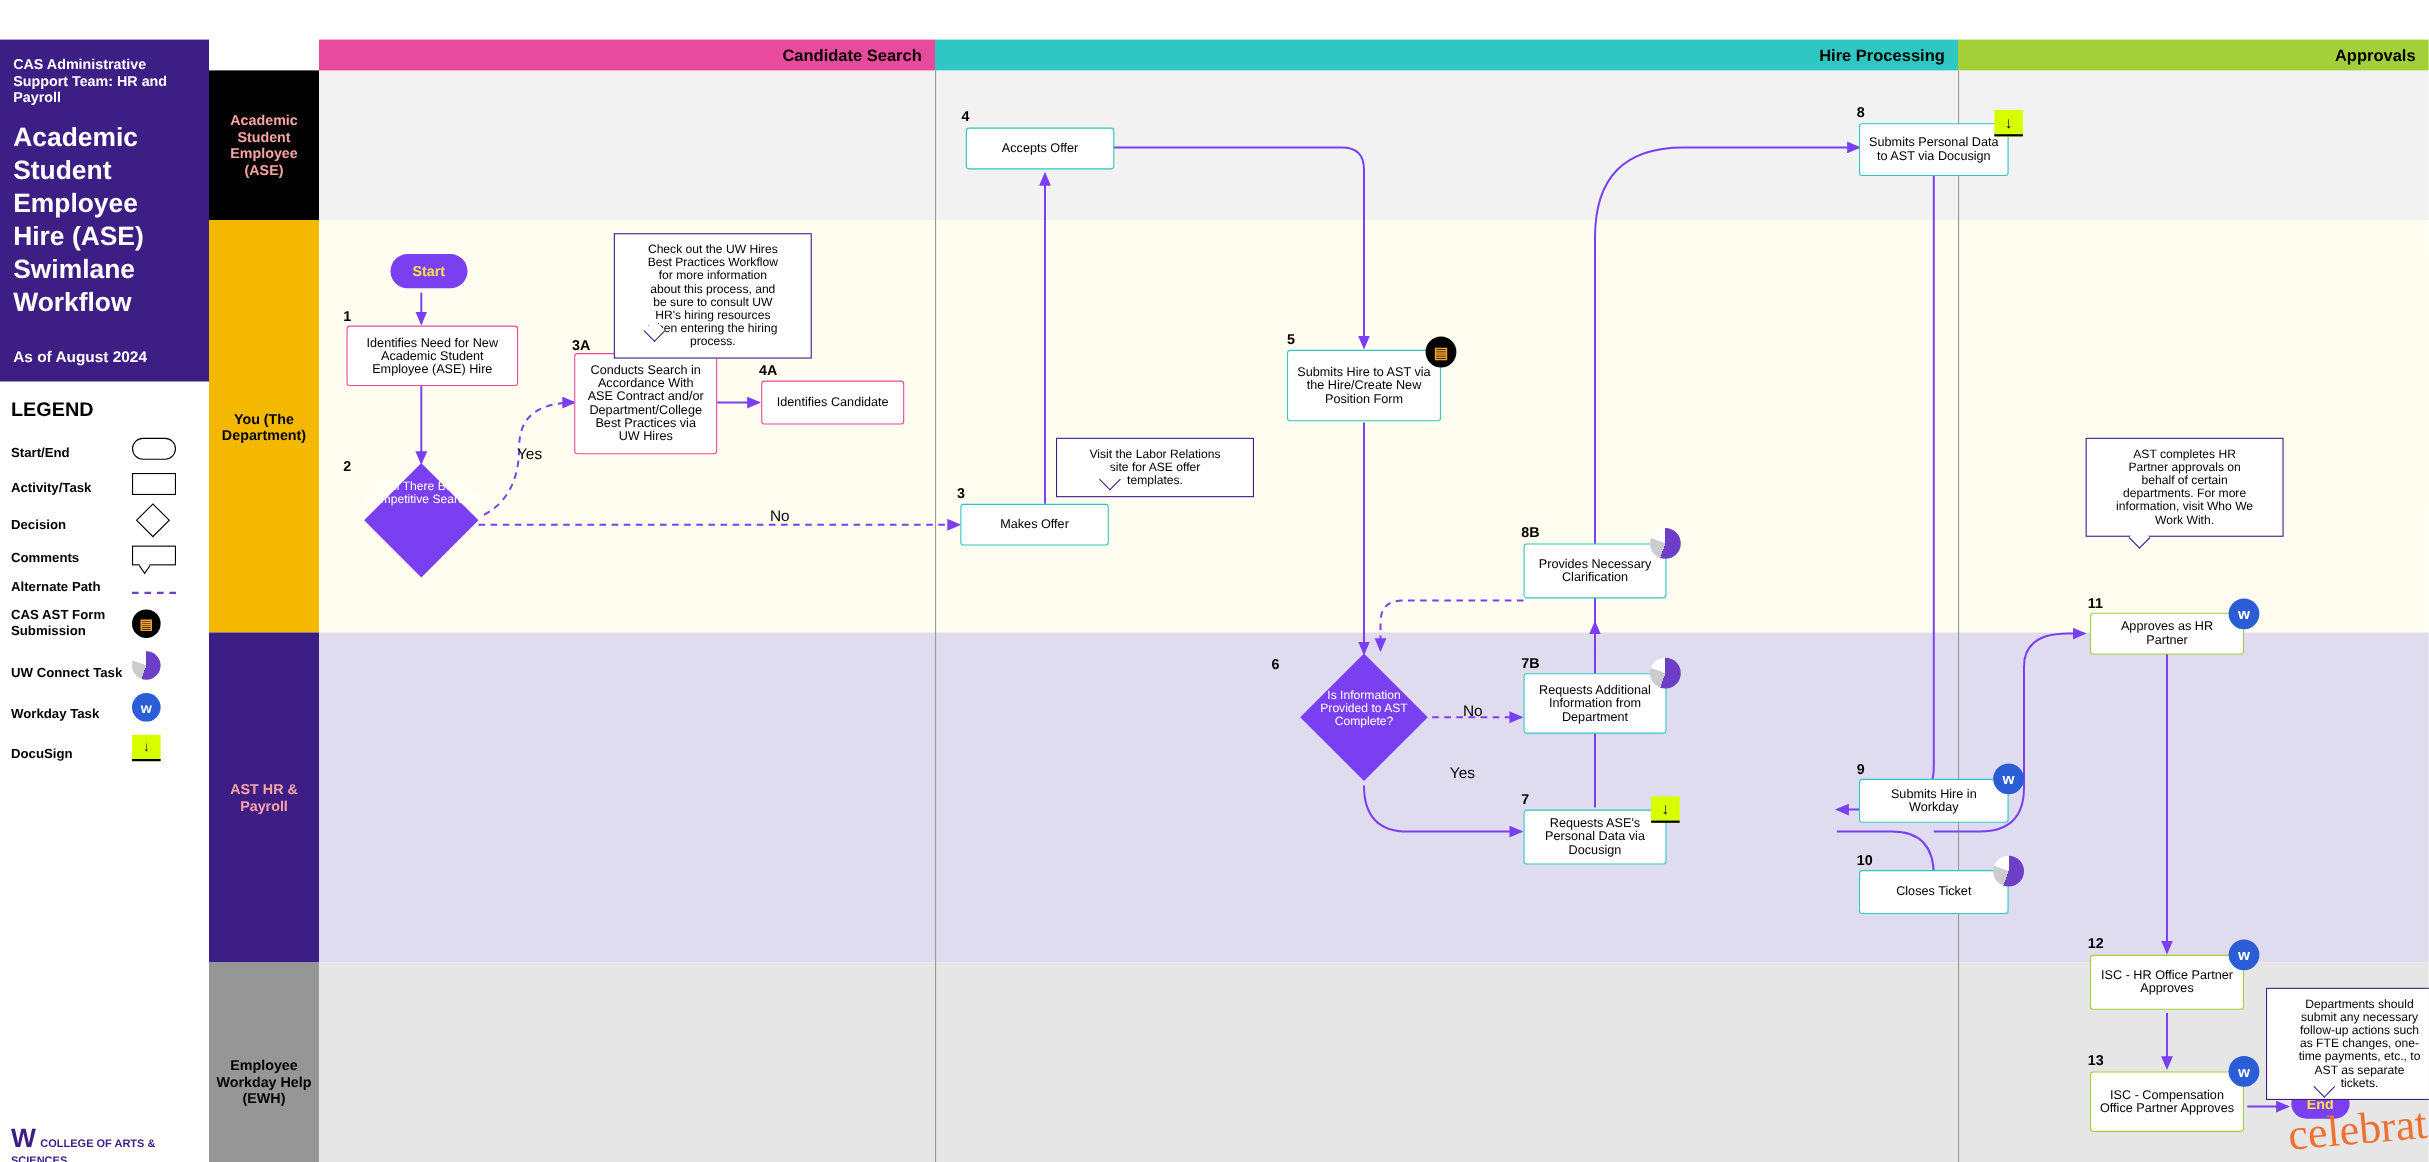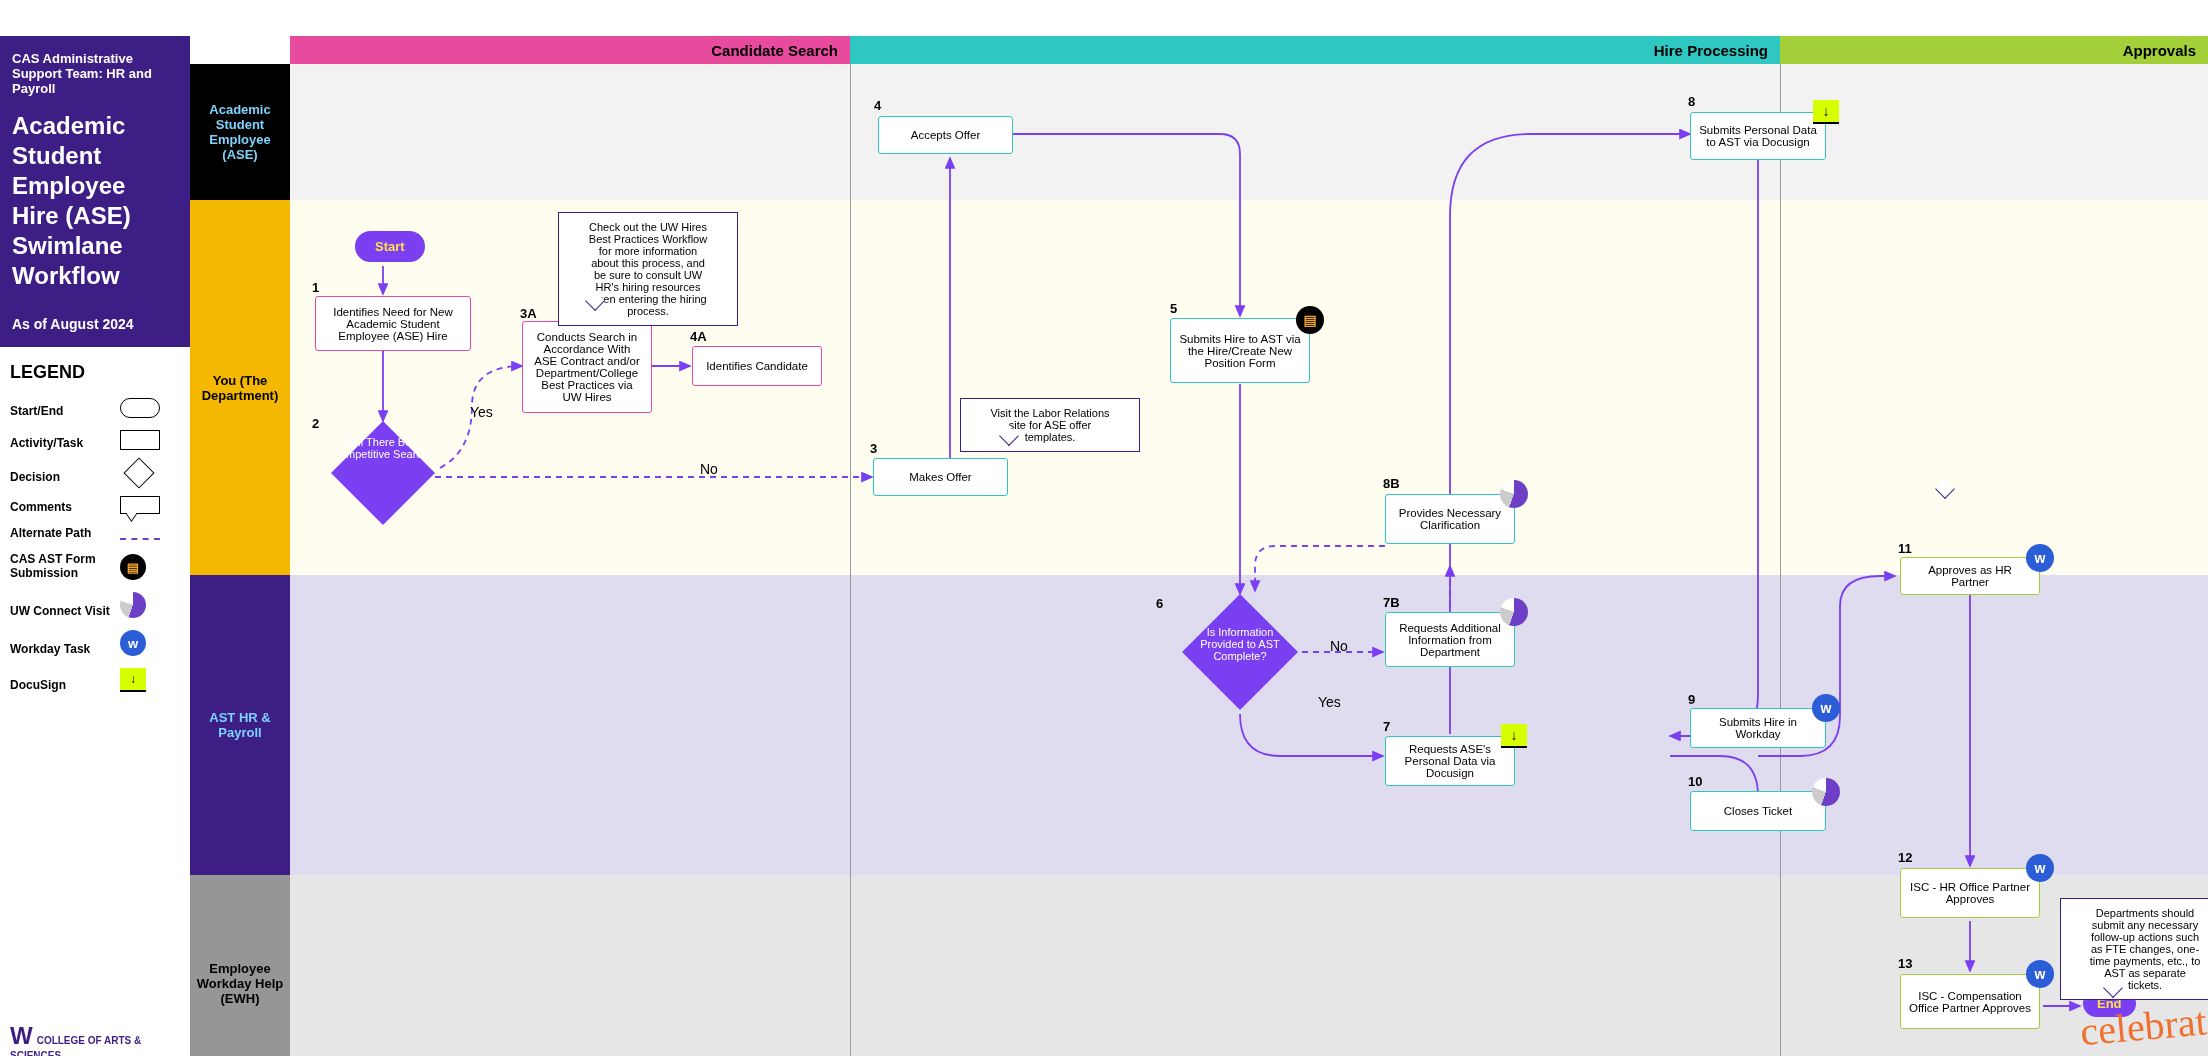--- a/index.html
+++ b/index.html
@@ -22,21 +22,21 @@
 .leg-comment:after { content:''; position:absolute; bottom:-6px; left:6px; width:8px; height:8px; border-right:1.5px solid #000; border-bottom:1.5px solid #000; transform: rotate(45deg) skew(10deg,10deg); background:#fff;}
 .leg-dash { width: 40px; border-top: 2px dashed #6d3fc7; }
 .leg-circle { width: 26px; height: 26px; border-radius: 50%; display:flex; align-items:center; justify-content:center; font-weight:bold; font-size:13px; }
 .ic-form { background: #000; color: #f0a030; }
 .ic-uwc { background: conic-gradient(#6d3fc7 0 200deg, #ccc 200deg 290deg, #fff 290deg 360deg); }
 .ic-wd { background: #2b5dd6; color: #fff; }
 .ic-ds { width: 26px; height: 24px; background: #d8ff00; display:flex; align-items:center; justify-content:center; border-bottom:2px solid #000; font-weight:bold;}
 .footer-logo { position: absolute; bottom: 20px; left: 10px; font-size: 10px; color: #3d1e85; font-weight: bold; }
 .footer-logo .big-w { font-size: 24px; margin-right: 4px; }
 .lanes-col { position: absolute; left: 190px; top: 0; width: 100px; height: 1056px; }
-.lane-hdr { display: flex; align-items: center; justify-content: center; text-align: center; font-weight: bold; font-size: 13px; padding: 4px; color: #7dd3fc; }
+.lane-hdr { display: flex; align-items: center; justify-content: center; text-align: center; font-weight: bold; font-size: 13px; padding: 4px; color: #fca5a5; }
 .lh-blank { height: 28px; background: #fff; }
 .lh-ase { height: 136px; background: #000; }
 .lh-dept { height: 375px; background: #f5b800; color: #000; }
 .lh-ast { height: 300px; background: #3d1e85; }
 .lh-ewh { height: 217px; background: #969696; color: #000; }
 .canvas { position: absolute; left: 290px; top: 0; width: 1918px; height: 1056px; }
 .col-hdr { position: absolute; top: 0; height: 28px; display: flex; align-items: center; justify-content: flex-end; padding-right: 12px; font-weight: bold; font-size: 15px; }
 .ch1 { left: 0; width: 560px; background: #e84a9e; color: #000; }
 .ch2 { left: 560px; width: 930px; background: #2fc7c1; color: #000; }
 .ch3 { left: 1490px; width: 428px; background: #a3d039; color: #000; }
@@ -91,21 +91,21 @@
         </div>
       <div class="legend-row">
           <span class="lbl">Alternate Path</span>
           <div class="leg-dash"></div>
         </div>
       <div class="legend-row">
           <span class="lbl">CAS AST Form Submission</span>
           <div class="leg-circle ic-form">▤</div>
         </div>
       <div class="legend-row">
-          <span class="lbl">UW Connect Visit</span>
+          <span class="lbl">UW Connect Task</span>
           <div class="leg-circle ic-uwc"></div>
         </div>
       <div class="legend-row">
           <span class="lbl">Workday Task</span>
           <div class="leg-circle ic-wd">w</div>
         </div>
       <div class="legend-row">
           <span class="lbl">DocuSign</span>
           <div class="ic-ds">↓</div>
         </div>
@@ -254,20 +254,21 @@
     <div class="box b-teal" style="left:1400px; top:755px; width:136px; height:40px">
         <span class="txt">Closes Ticket</span>
       </div>
     <div class="ico ic-uwc" style="left:1522px; top:742px; background: conic-gradient(#6d3fc7 0 200deg,#ccc 200deg 290deg,#fff 290deg)"></div>
 
     <div class="num" style="left:1608px; top:505px">11</div>
     <div class="box b-green" style="left:1610px; top:521px; width:140px; height:38px">
         <span class="txt">Approves as HR Partner</span>
       </div>
     <div class="ico ic-wd" style="left:1736px; top:508px; background:#2b5dd6; color:#fff">w</div>
+    <div class="comment-box" style="left:1606px; top:362px; width:180px">AST completes HR Partner approvals on behalf of certain departments. For more information, visit Who We Work With.</div>
     <div class="comment-tail" style="left:1648px; top:446px"></div>
 
     <div class="num" style="left:1608px; top:814px">12</div>
     <div class="box b-green" style="left:1610px; top:832px; width:140px; height:50px">
         <span class="txt">ISC - HR Office Partner Approves</span>
       </div>
     <div class="ico ic-wd" style="left:1736px; top:818px; background:#2b5dd6; color:#fff">w</div>
 
     <div class="num" style="left:1608px; top:920px">13</div>
     <div class="box b-green" style="left:1610px; top:938px; width:140px; height:55px">

